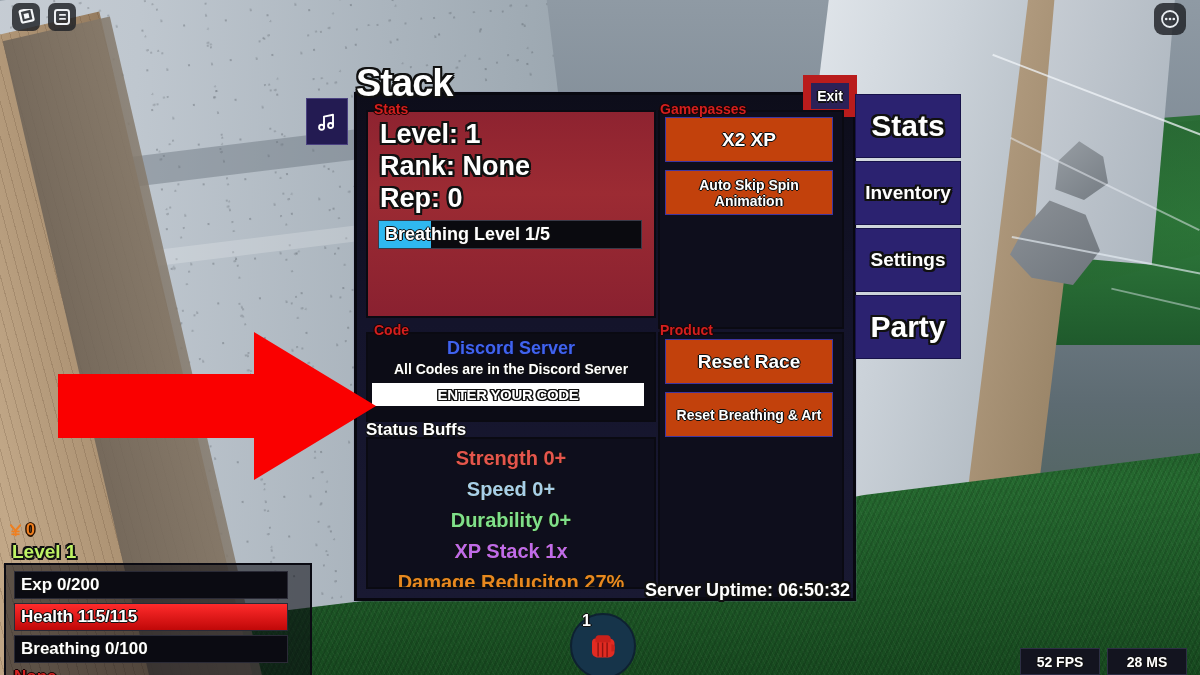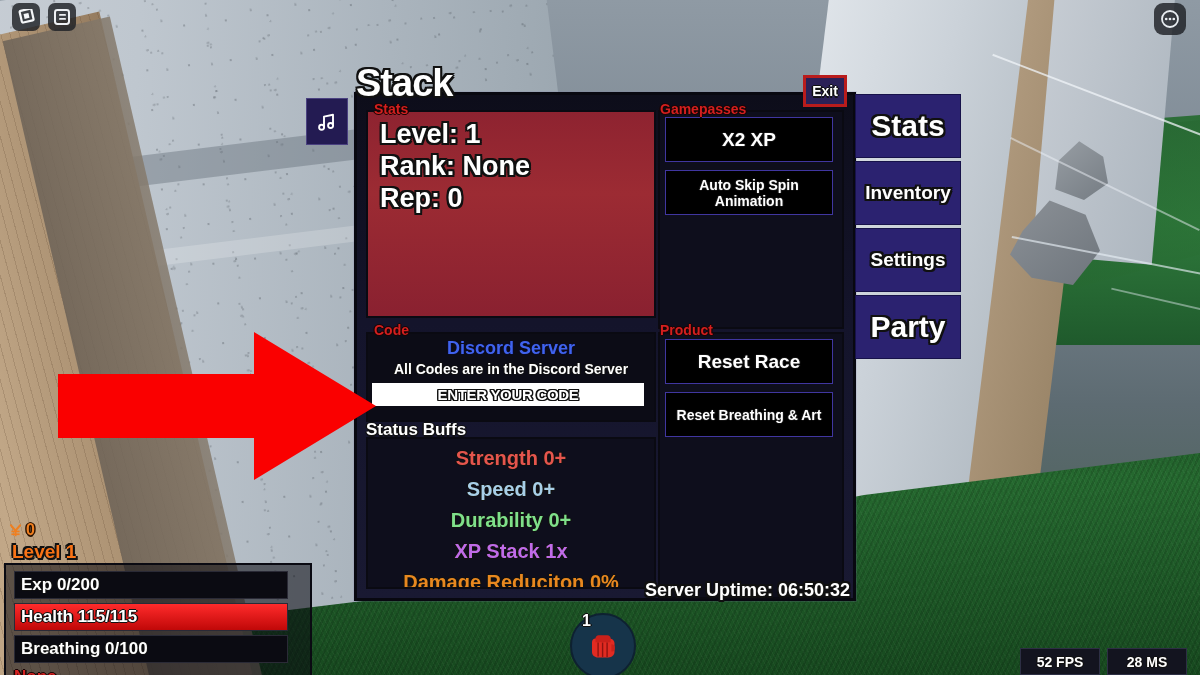--- a/index.html
+++ b/index.html
@@ -84,21 +84,21 @@
     background:#231b52;border:1px solid #4a4180;display:flex;align-items:center;justify-content:center;}
 
   
   #menu-panel{position:absolute;left:354px;top:92px;width:496px;height:503px;
     background:linear-gradient(180deg,#0d0d1a 0%,#14142b 45%,#191932 100%);
     border:3px solid #080810;box-shadow:0 0 0 1px rgba(120,120,170,.18);}
   #menu-title{position:absolute;left:356px;top:62px;font-size:38px;font-weight:bold;
     color:#fff;letter-spacing:-1px;
     text-shadow:-2px 0 #111,2px 0 #111,0 -2px #111,0 2px #111,-2px -2px #111,2px 2px #111,2px -2px #111,-2px 2px #111;}
   #exit-btn{position:absolute;left:803px;top:75px;width:38px;height:26px;
-    background:#2b2157;border:3px solid #b91c1c;display:flex;align-items:center;justify-content:center;
+    background:#2b2157;border:8px solid #b91c1c;display:flex;align-items:center;justify-content:center;
     font-size:14px;font-weight:bold;color:#fff;
     text-shadow:-1.5px 0 #111,1.5px 0 #111,0 -1.5px #111,0 1.5px #111;}
 
   .sec-label{position:absolute;font-size:14px;font-weight:bold;color:#d41f1f;
     text-shadow:-1.2px 0 #1a0505,1.2px 0 #1a0505,0 -1.2px #1a0505,0 1.2px #1a0505;z-index:4;}
   .sec-label.white{color:#fff;font-size:17px;
     text-shadow:-1.5px 0 #111,1.5px 0 #111,0 -1.5px #111,0 1.5px #111;}
 
   
   #stats-box{position:absolute;left:366px;top:110px;width:286px;height:198px;
@@ -130,21 +130,21 @@
   #buffs-box{position:absolute;left:366px;top:437px;width:286px;height:148px;
     background:#0e0e1c;border:2px solid #0a0a12;overflow:hidden;}
   .buff{text-align:center;font-size:20px;font-weight:bold;margin-top:8px;
     text-shadow:-1.4px 0 #111,1.4px 0 #111,0 -1.4px #111,0 1.4px #111;}
 
   
   #gamepass-box{position:absolute;left:658px;top:110px;width:172px;height:205px;
     background:#0e0e1c;border:2px solid #0a0a12;padding:5px;}
   #product-box{position:absolute;left:658px;top:332px;width:172px;height:253px;
     background:#0e0e1c;border:2px solid #0a0a12;padding:5px;}
-  .shop-btn{width:166px;background:#000000;border:1px solid #4036a0;
+  .shop-btn{width:166px;background:#c2410c;border:1px solid #4036a0;
     display:flex;align-items:center;justify-content:center;text-align:center;
     font-weight:bold;color:#fff;margin-bottom:8px;
     text-shadow:-1.3px 0 #111,1.3px 0 #111,0 -1.3px #111,0 1.3px #111;}
   .shop-btn.big{height:43px;font-size:19px;}
   .shop-btn.small{height:43px;font-size:14px;}
 
   #server-uptime{position:absolute;left:354px;top:580px;width:496px;text-align:right;
     font-size:18px;font-weight:bold;color:#fff;
     text-shadow:-1.6px 0 #111,1.6px 0 #111,0 -1.6px #111,0 1.6px #111,-1.6px -1.6px #111,1.6px 1.6px #111,1.6px -1.6px #111,-1.6px 1.6px #111;}
 
@@ -154,21 +154,21 @@
     display:flex;align-items:center;justify-content:center;
     color:#fff;font-weight:bold;margin-bottom:3px;
     text-shadow:-2px 0 #111,2px 0 #111,0 -2px #111,0 2px #111,-2px -2px #111,2px 2px #111,2px -2px #111,-2px 2px #111;}
   .nav-btn.xl{height:62px;font-size:30px;}
   .nav-btn.md{height:62px;font-size:19px;}
 
   
   #coin-row{position:absolute;left:8px;top:521px;display:flex;align-items:center;gap:3px;
     font-size:16px;font-weight:bold;color:#ef7f20;
     text-shadow:-1.5px 0 #2a1200,1.5px 0 #2a1200,0 -1.5px #2a1200,0 1.5px #2a1200;}
-  #hud-level{position:absolute;left:12px;top:541px;font-size:19px;font-weight:bold;color:#f97316;
+  #hud-level{position:absolute;left:12px;top:541px;font-size:19px;font-weight:bold;color:#bef264;
     text-shadow:-1.8px 0 #111,1.8px 0 #111,0 -1.8px #111,0 1.8px #111,-1.8px -1.8px #111,1.8px 1.8px #111;}
   #hud-box{position:absolute;left:4px;top:563px;width:288px;height:112px;
     background:rgba(10,10,16,.55);border:2px solid #0a0a12;padding:6px 8px;}
   .hud-bar{position:relative;width:272px;height:26px;background:#0b0b12;border:1px solid #2a2a36;
     margin-bottom:4px;overflow:hidden;}
   .hud-fill{position:absolute;left:0;top:0;height:100%;}
   .hud-fill.hp{background:linear-gradient(180deg,#ff2b2b,#c00808);}
   .hud-bar-label{position:absolute;left:6px;top:3px;font-size:17px;font-weight:bold;color:#fff;
     text-shadow:-1.4px 0 #111,1.4px 0 #111,0 -1.4px #111,0 1.4px #111;}
   #hud-status{margin-top:1px;font-size:17px;font-weight:bold;color:#d42222;
@@ -256,36 +256,40 @@
 
   <div id="menu-panel"></div>
   <div id="menu-title">Stack</div>
   <div id="exit-btn">Exit</div>
 
   <div class="sec-label" style="left:374px;top:101px;">Stats</div>
   <div id="stats-box">
     <div class="stat-line">Level: 1</div>
     <div class="stat-line">Rank: None</div>
     <div class="stat-line">Rep: 0</div>
+    <div id="breath-bar">
+      <div id="breath-fill" style="width: 20%;"></div>
+      <div id="breath-bar-label">Breathing Level 1/5</div>
+    </div>
   </div>
 
   <div class="sec-label" style="left:374px;top:322px;">Code</div>
   <div id="code-box">
     <div id="discord-link">Discord Server</div>
     <div id="code-hint">All Codes are in the Discord Server</div>
     <div id="code-input" placeholder="ENTER YOUR CODE">ENTER YOUR CODE</div>
   </div>
 
   <div class="sec-label white" style="left:366px;top:420px;text-align:center;">Status Buffs</div>
   <div id="buffs-box">
       <div class="buff" style="color: rgb(229, 85, 77);">Strength 0+</div>
       <div class="buff" style="color: rgb(168, 207, 232);">Speed 0+</div>
       <div class="buff" style="color: rgb(127, 224, 138);">Durability 0+</div>
       <div class="buff" style="color: rgb(192, 107, 232);">XP Stack 1x</div>
-      <div class="buff" style="color: rgb(232, 136, 31);">Damage Reduciton 0%</div>
+      <div class="buff" style="color: rgb(232, 136, 31);">Damage Reduciton 27%</div>
     </div>
 
   <div class="sec-label" style="left:660px;top:101px;">Gamepasses</div>
   <div id="gamepass-box">
       <div class="shop-btn big">X2 XP</div>
       <div class="shop-btn small">Auto Skip Spin Animation</div>
     </div>
 
   <div class="sec-label" style="left:660px;top:322px;">Product</div>
   <div id="product-box">

